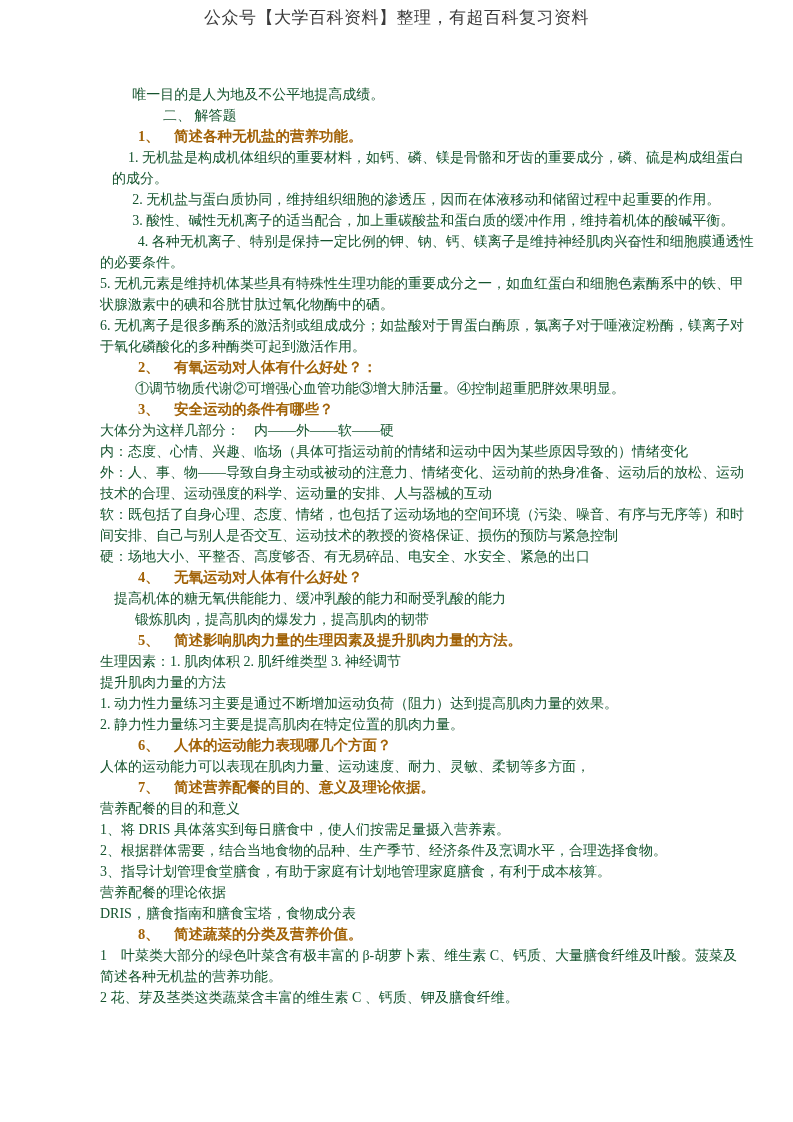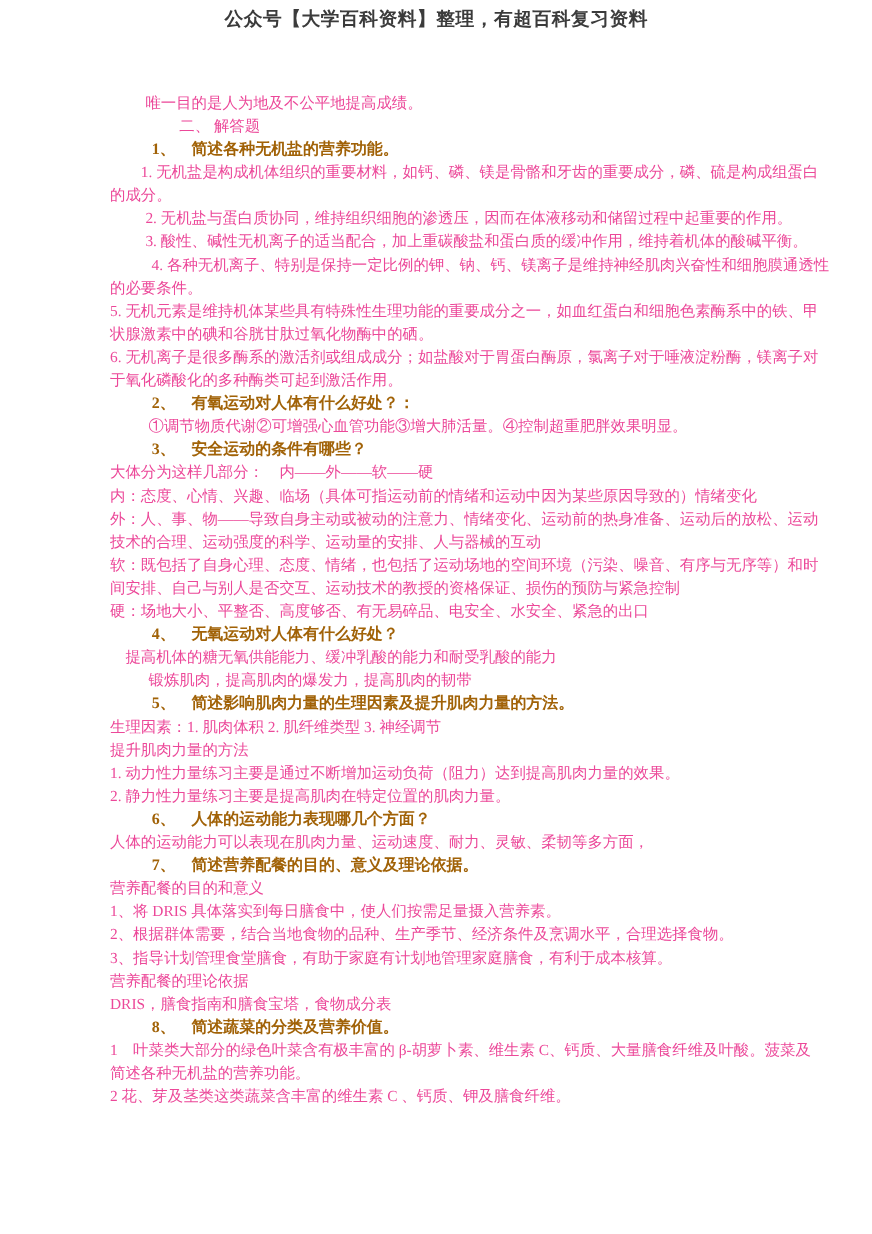--- a/index.html
+++ b/index.html
@@ -15,35 +15,35 @@
     color: #212121;
     overflow: hidden;
   }
   .page-header {
     position: absolute;
     top: 6px;
     left: 0;
     width: 793px;
     text-align: center;
     font-size: 17px;
-    font-weight: bold;
+    font-weight: normal;
     letter-spacing: 0.5px;
   }
   .doc {
     position: absolute;
     left: 100px;
     top: 84px;
     width: 615px;
   }
   .line {
     font-size: 14px;
     line-height: 21px;
     height: 21px;
     white-space: pre;
-    color: #ec4899;
+    color: #14532d;
   }
   .line.question {
     font-weight: bold;
     color: #a16207;
     font-size: 14.5px;
     padding-left: 38px;
   }
   .q-num {
     display: inline-block;
     width: 36px;
@@ -52,21 +52,21 @@
 </head>
 <body>
 
 <div class="page-header" style="color: rgb(59, 59, 59);">公众号【大学百科资料】整理，有超百科复习资料</div>
 
 <div class="doc">
     <div class="line body" style="padding-left: 32.2px;">唯一目的是人为地及不公平地提高成绩。</div>
     <div class="line body" style="padding-left: 63px;">二、 解答题</div>
     <div class="line question"><span class="q-num">1、</span><span>简述各种无机盐的营养功能。</span></div>
     <div class="line body" style="padding-left: 28px;">1. 无机盐是构成机体组织的重要材料，如钙、磷、镁是骨骼和牙齿的重要成分，磷、硫是构成组蛋白</div>
-    <div class="line body" style="padding-left: 0px;">的成分。</div>
+    <div class="line body" style="padding-left: 0px; margin-left: 12px;">的成分。</div>
     <div class="line body" style="padding-left: 32.2px;">2. 无机盐与蛋白质协同，维持组织细胞的渗透压，因而在体液移动和储留过程中起重要的作用。</div>
     <div class="line body" style="padding-left: 32.2px;">3. 酸性、碱性无机离子的适当配合，加上重碳酸盐和蛋白质的缓冲作用，维持着机体的酸碱平衡。</div>
     <div class="line body" style="padding-left: 37.8px;">4. 各种无机离子、特别是保持一定比例的钾、钠、钙、镁离子是维持神经肌肉兴奋性和细胞膜通透性</div>
     <div class="line body" style="padding-left: 0px;">的必要条件。</div>
     <div class="line body" style="padding-left: 0px;">5. 无机元素是维持机体某些具有特殊性生理功能的重要成分之一，如血红蛋白和细胞色素酶系中的铁、甲</div>
     <div class="line body" style="padding-left: 0px;">状腺激素中的碘和谷胱甘肽过氧化物酶中的硒。</div>
     <div class="line body" style="padding-left: 0px;">6. 无机离子是很多酶系的激活剂或组成成分；如盐酸对于胃蛋白酶原，氯离子对于唾液淀粉酶，镁离子对</div>
     <div class="line body" style="padding-left: 0px;">于氧化磷酸化的多种酶类可起到激活作用。</div>
     <div class="line question"><span class="q-num">2、</span><span>有氧运动对人体有什么好处？：</span></div>
     <div class="line body" style="padding-left: 35px;">①调节物质代谢②可增强心血管功能③增大肺活量。④控制超重肥胖效果明显。</div>

